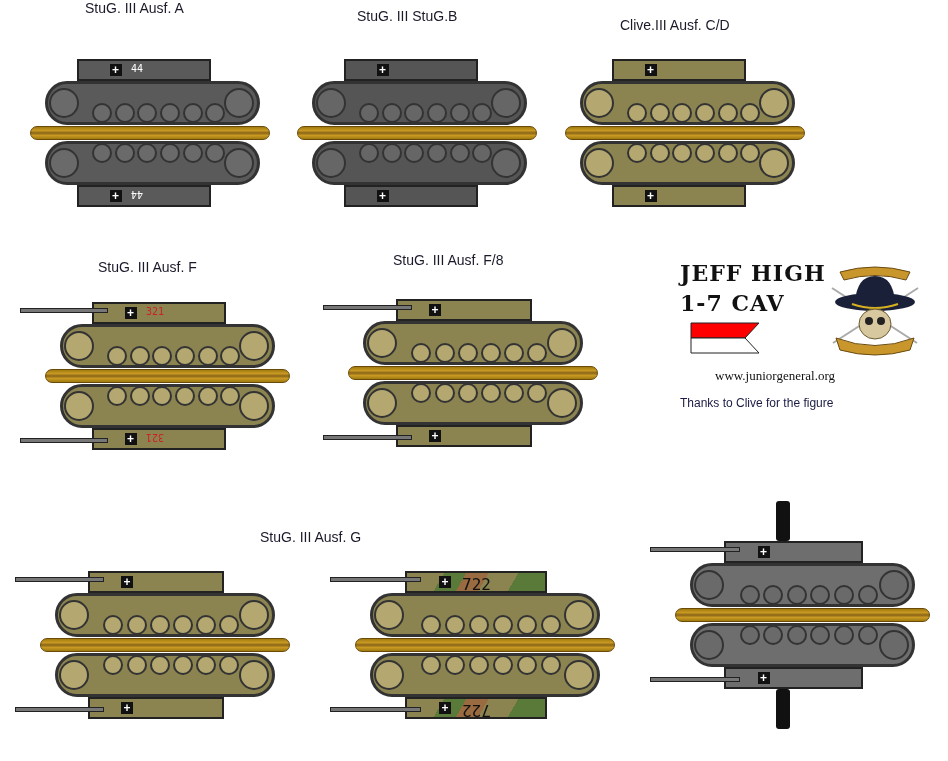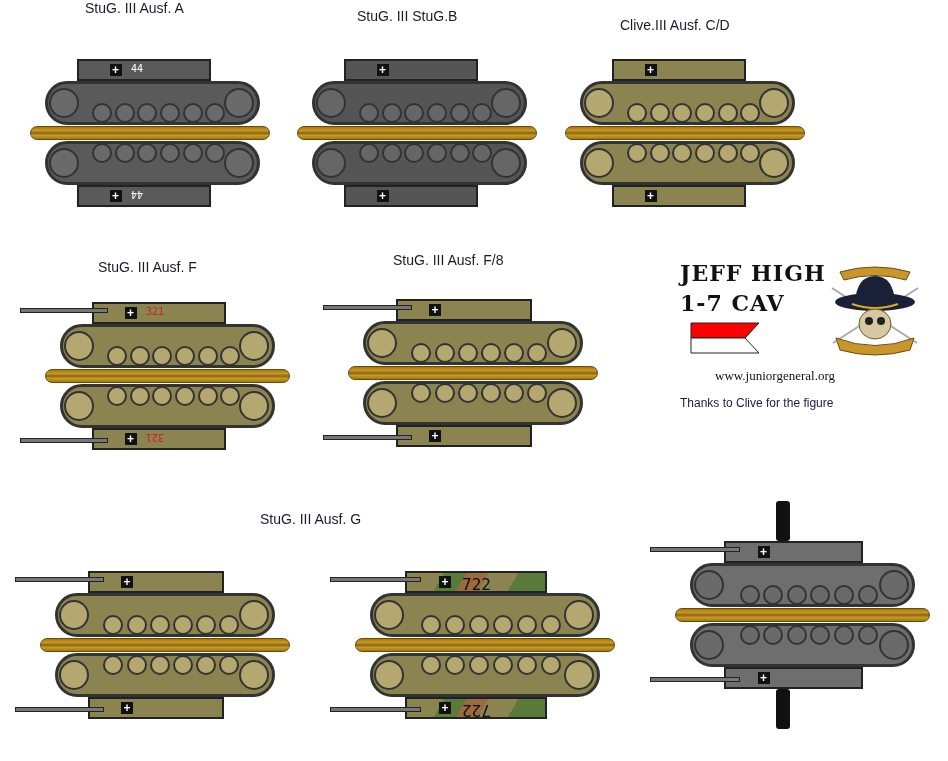--- a/index.html
+++ b/index.html
@@ -23,21 +23,21 @@
   .figure { position:absolute; width:14px; background:#111; border-radius:3px; }
 </style>
 </head>
 <body>
 
 <div class="label" style="left:85px;top:0;">StuG. III Ausf. A</div>
 <div class="label" style="left:357px;top:8px;">StuG. III StuG.B</div>
 <div class="label" style="left:620px;top:17px;">Clive.III Ausf. C/D</div>
 <div class="label" style="left:98px;top:259px;">StuG. III Ausf. F</div>
 <div class="label" style="left:393px;top:252px;">StuG. III Ausf. F/8</div>
-<div class="label" style="left:260px;top:511px;">StuG. III Ausf. G</div>
+<div class="label" style="left:260px;top:529px;">StuG. III Ausf. G</div>
 
 <div class="model" style="left:30px;top:45px;width:240px;height:175px;">
     <div class="fold" style="left: 0px; top: 80.5px; width: 240px;"></div>
     <div class="tank" style="left: 0px; top: 0px; width: 240px; height: 175px;">
       <div class="track" style="left: 15px; top: 35.5px; width: 215px; height: 44px; background: rgb(90, 90, 90);"></div>
       <div class="sprocket" style="left: 19px; top: 42.5px; background: rgb(106, 106, 106);"></div>
       <div class="sprocket" style="left: 194px; top: 42.5px; background: rgb(106, 106, 106);"></div>
       <div class="wheel" style="left: 62.3px; top: 57.5px; background: rgb(106, 106, 106);"></div>
       <div class="wheel" style="left: 84.875px; top: 57.5px; background: rgb(106, 106, 106);"></div>
       <div class="wheel" style="left: 107.45px; top: 57.5px; background: rgb(106, 106, 106);"></div>

